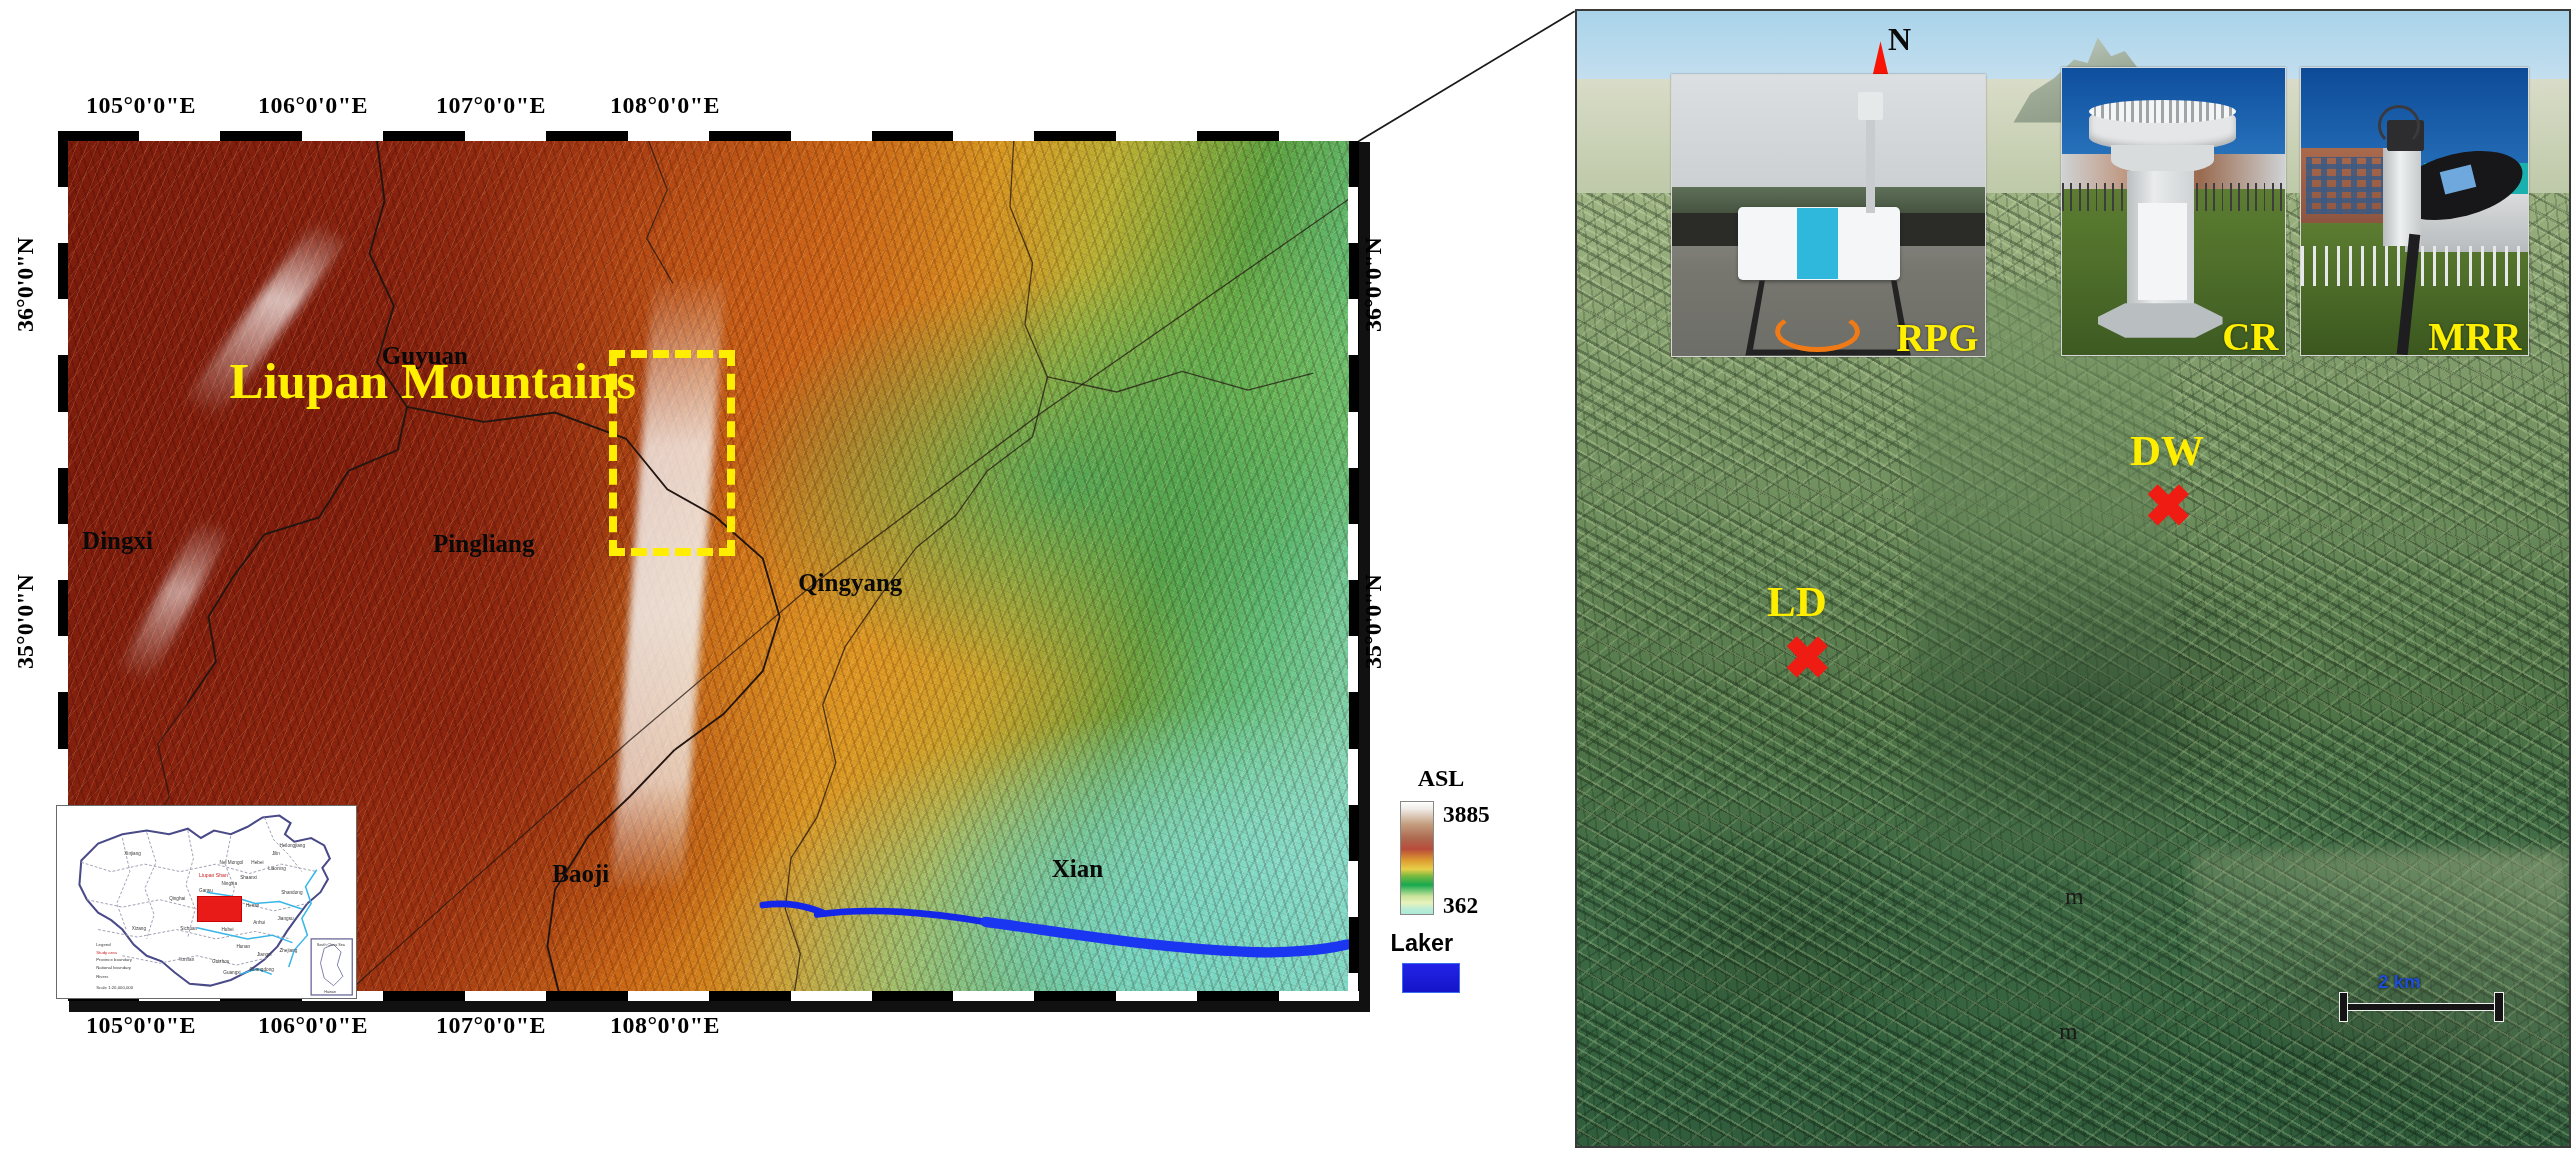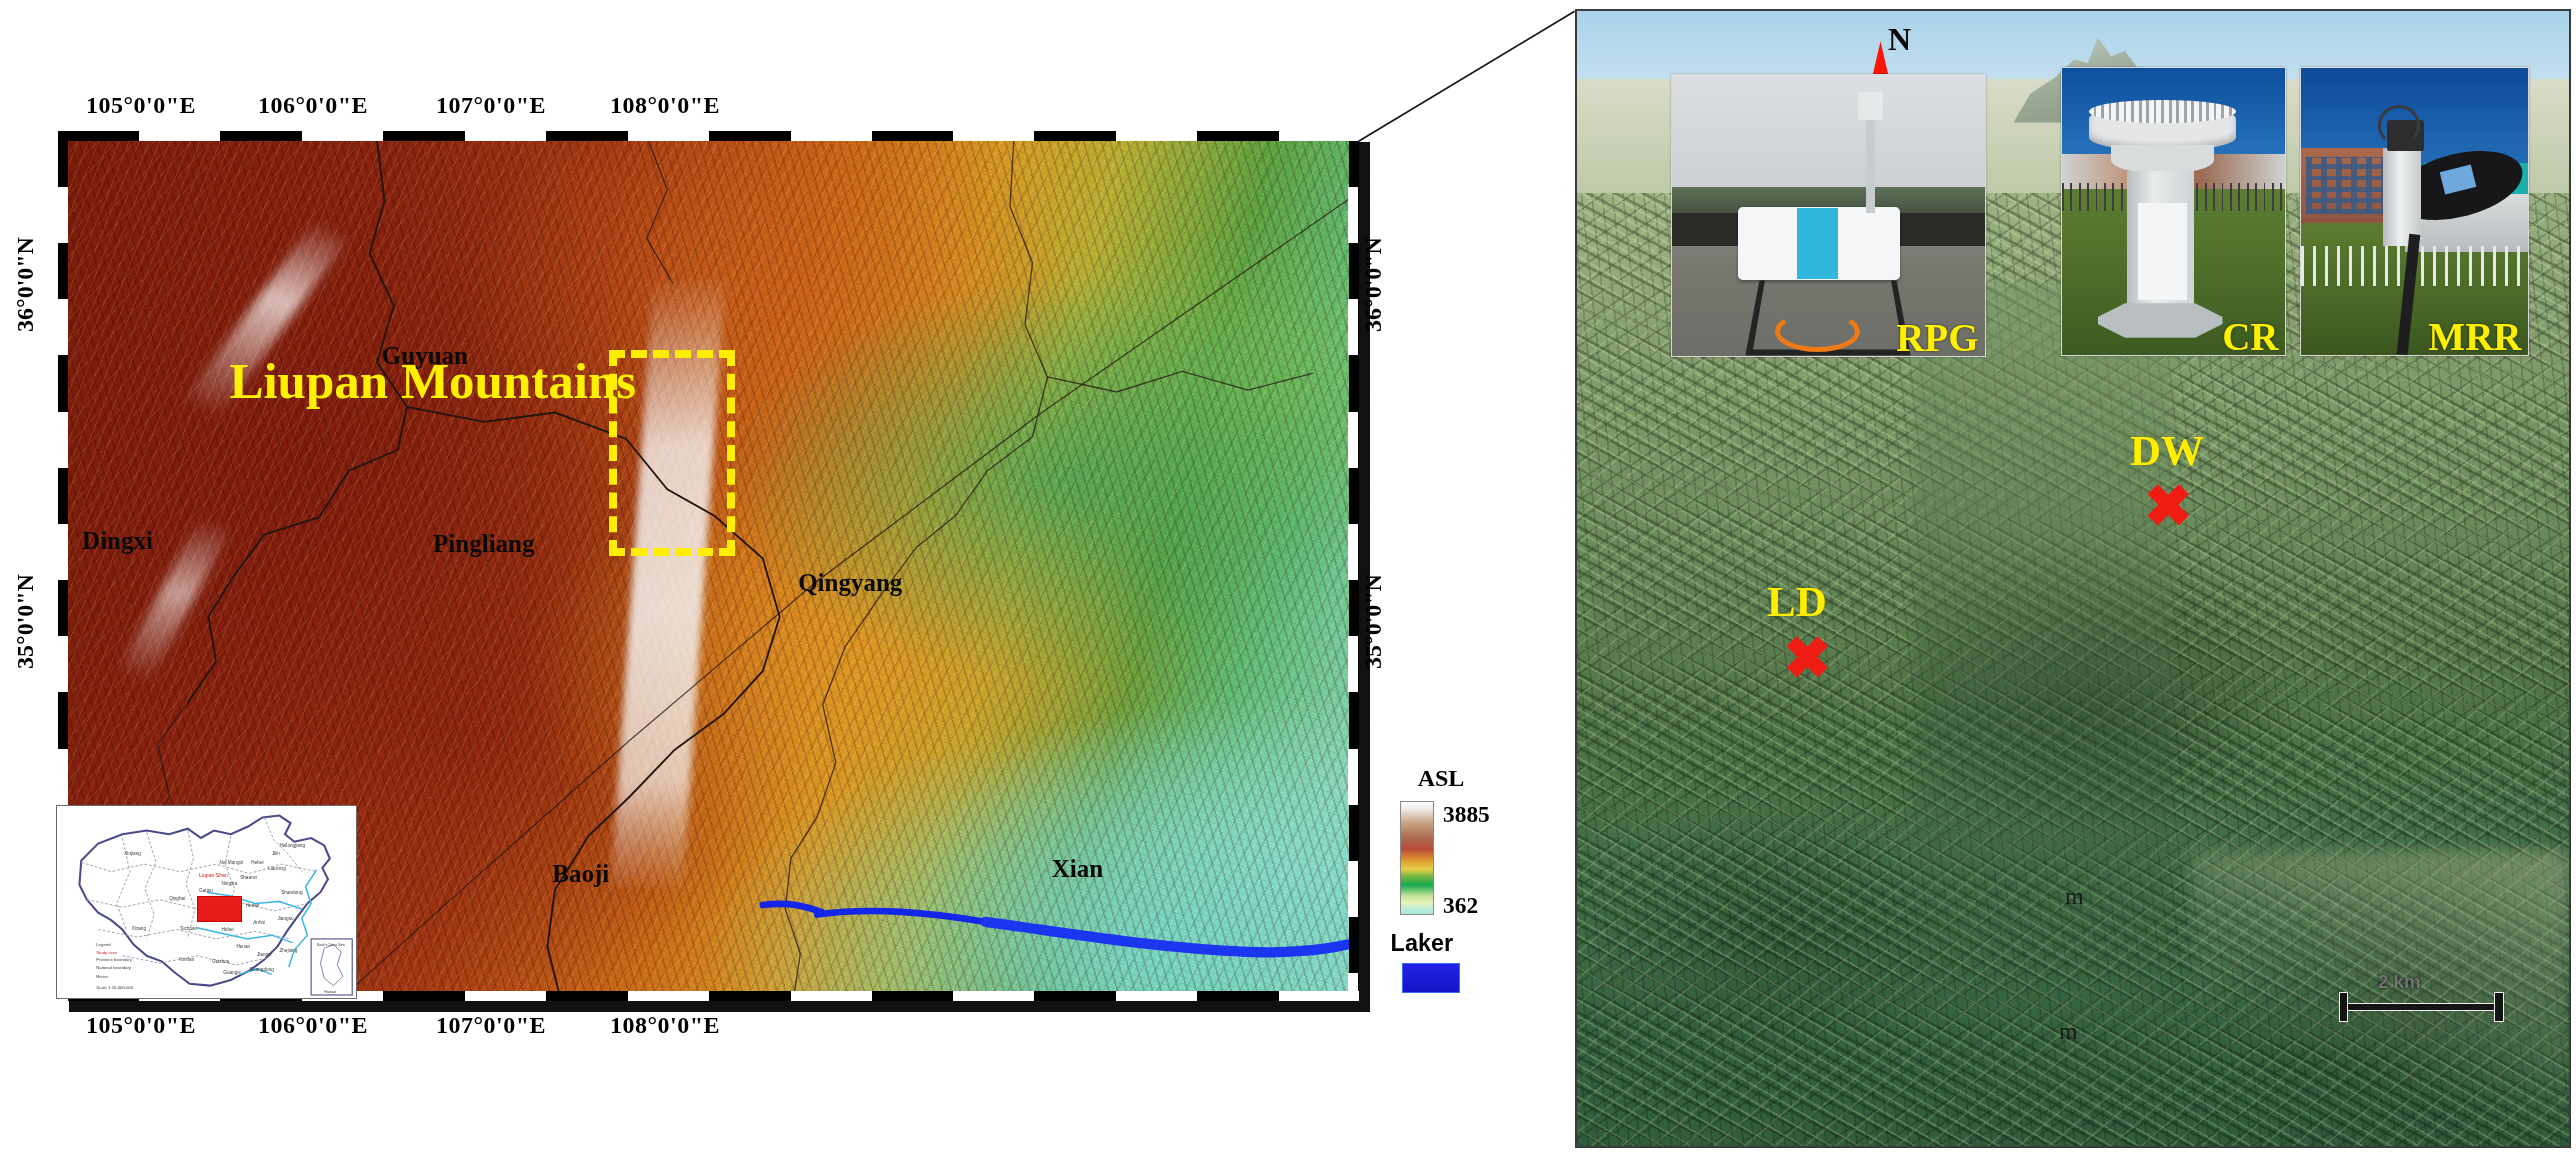--- a/index.html
+++ b/index.html
@@ -161,21 +161,21 @@
 
   
   .site-x{position:absolute;color:#ee1c13;font-weight:bold;font-size:58px;
           line-height:1;font-family:"Liberation Sans",sans-serif;}
   .site-lab{position:absolute;color:#ffee00;font-weight:bold;font-size:43px;
             font-family:"Liberation Serif",serif;text-shadow:0 0 1.9px rgba(60,60,0,.4);}
   .m-lab{position:absolute;color:#1a1a1a;font-size:24px;font-family:"Liberation Serif",serif;}
 
   
   #scalebar{position:absolute;left:2335px;top:975px;width:182px;}
-  #scalebar .sb-txt{position:absolute;left:43px;top:-3.7px;color:#737373;font-size:18.7px;
+  #scalebar .sb-txt{position:absolute;left:43px;top:-3.7px;color:#1d4ed8;font-size:18.7px;
                     font-weight:bold;font-family:"Liberation Sans",sans-serif;
                     text-shadow:0 0 2.8px rgba(0,0,0,.85);}
   #sb-line{position:absolute;left:7.5px;top:28px;width:154px;height:5.6px;background:#141414;
            border-top:0.9px solid #f0f0f0;border-bottom:0.9px solid #f0f0f0;}
   #sb-cap-l{position:absolute;left:3.7px;top:17px;width:7.5px;height:28px;background:#141414;
             border:1.9px solid #f0f0f0;}
   #sb-cap-r{position:absolute;left:159px;top:17px;width:7.5px;height:28px;background:#141414;
             border:1.9px solid #f0f0f0;}
 </style>
 </head>

